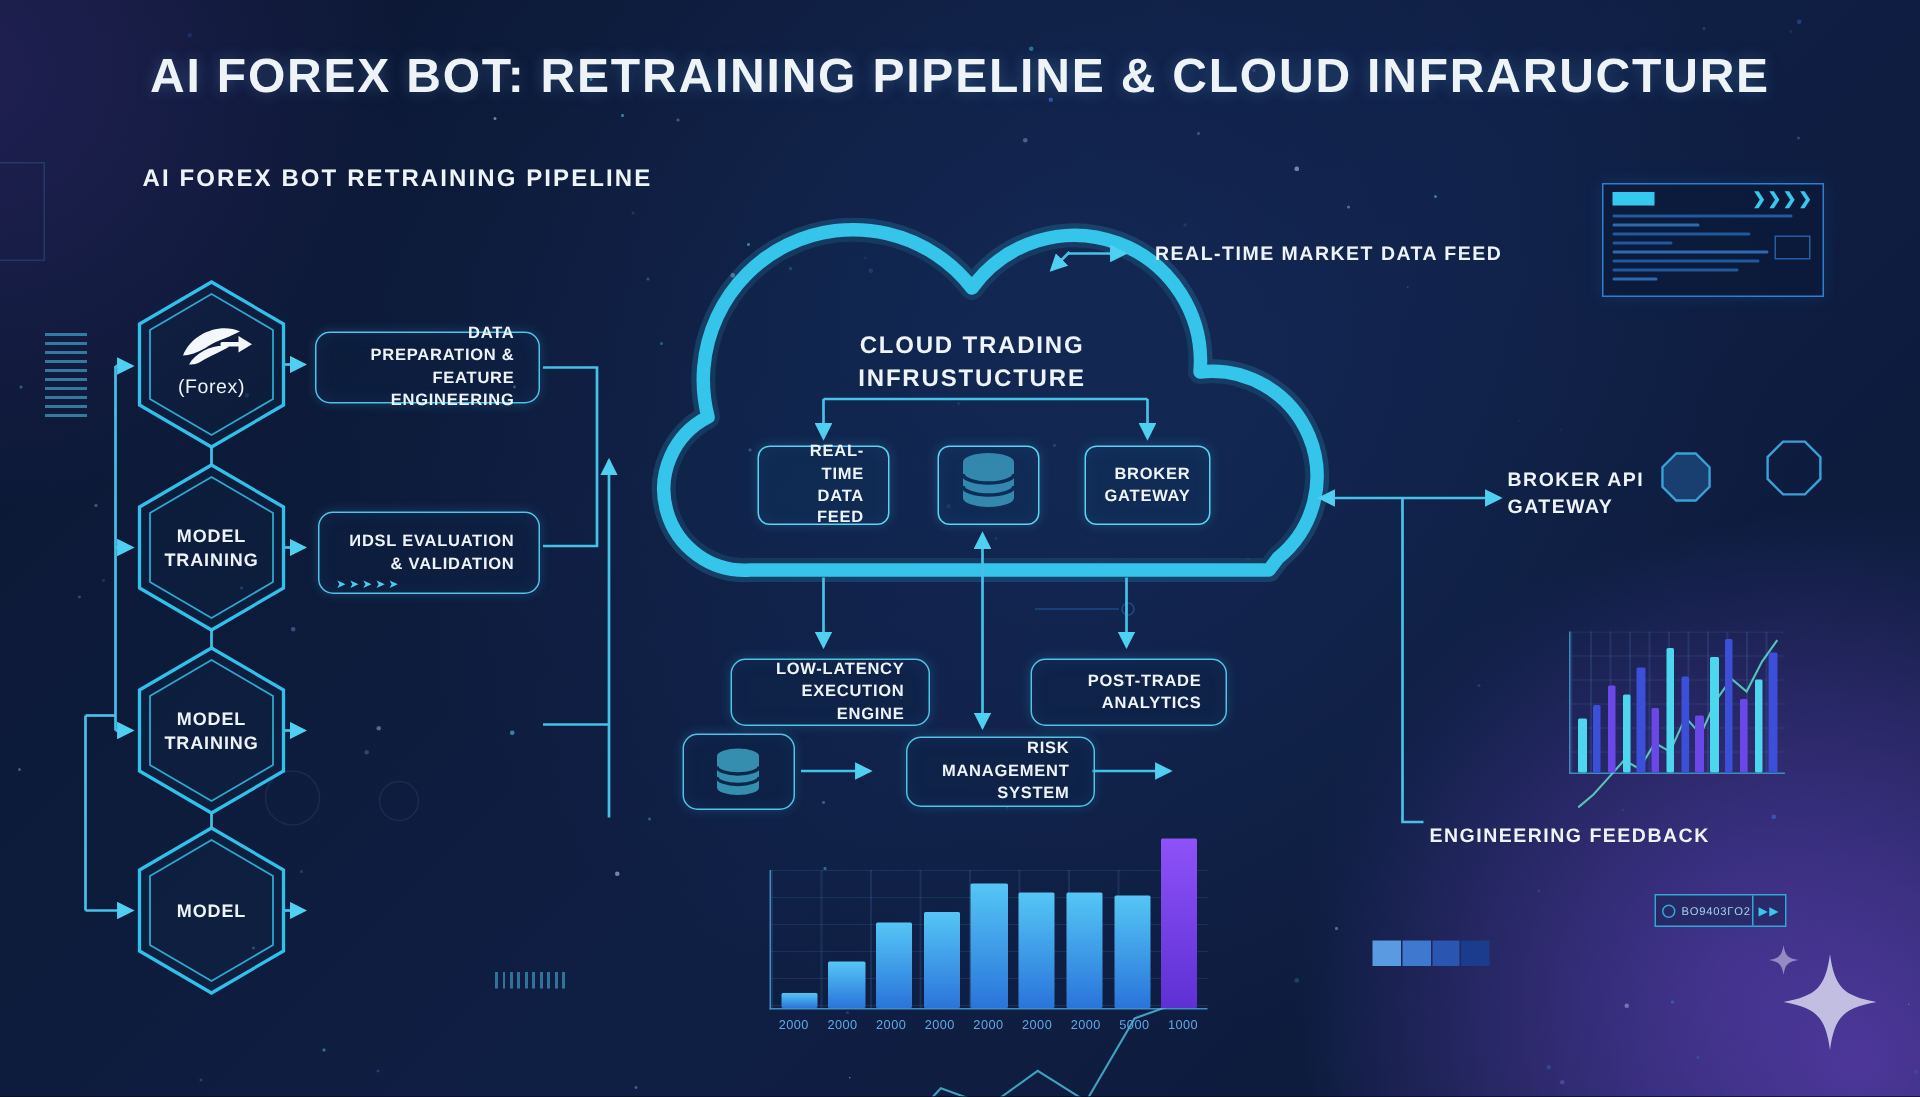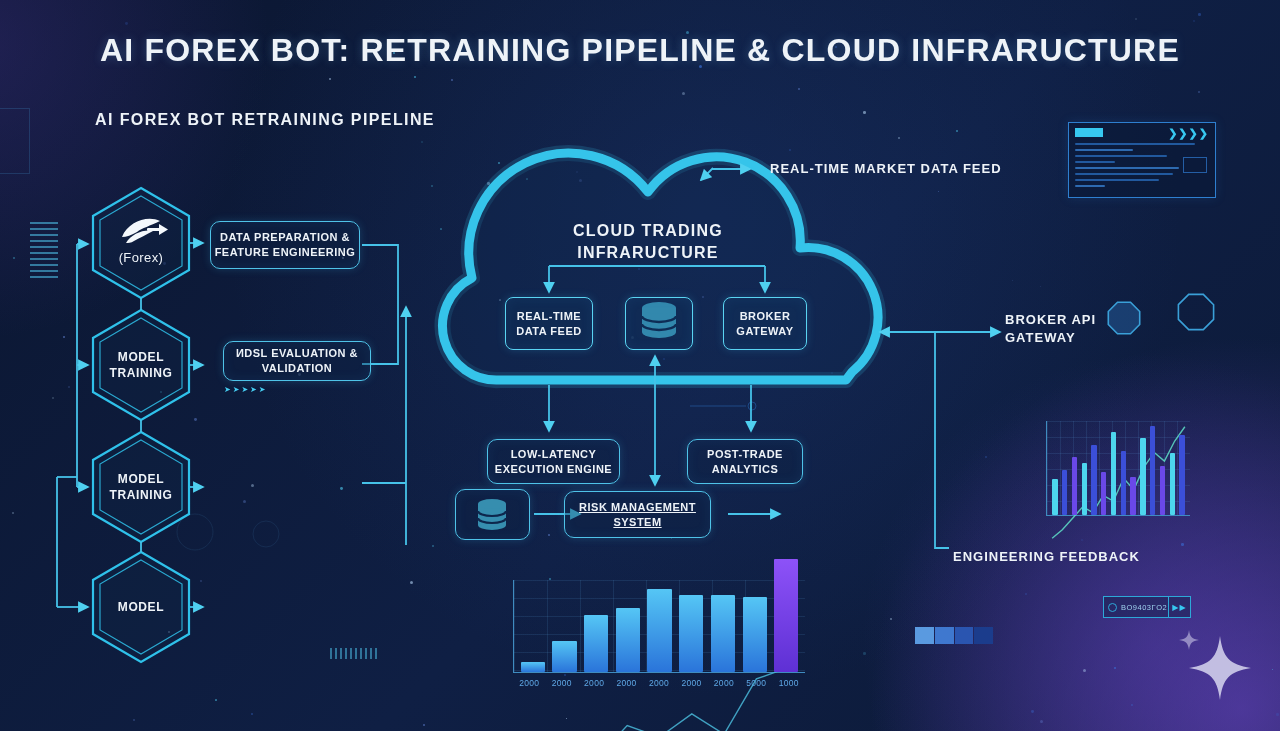--- a/index.html
+++ b/index.html
@@ -17,22 +17,22 @@
   .abs { position:absolute; }
   svg { display:block; }
 
   .main-title { left:0; right:0; top:32px; text-align:center; font-size:32px; font-weight:800;
     letter-spacing:1.2px; text-shadow:0 0 10px rgba(120,200,255,.25); }
   .section-heading { left:95px; top:111px; font-size:16px; font-weight:800; letter-spacing:1.4px; }
 
   .node-box {
     position:absolute; border:1.6px solid #4fc3e8; border-radius:10px;
     background:rgba(13,35,68,.38); display:flex; align-items:center; justify-content:center;
-    text-align:center; font-weight:700; font-size:11px; letter-spacing:.5px; line-height:1.35;
-    padding:4px 0; box-shadow:0 0 8px rgba(60,180,235,.22), inset 0 0 12px rgba(40,120,190,.12);
+    text-align:right; font-weight:700; font-size:11px; letter-spacing:.5px; line-height:1.35;
+    padding:4px 16px; box-shadow:0 0 8px rgba(60,180,235,.22), inset 0 0 12px rgba(40,120,190,.12);
     text-transform:uppercase;
   }
   .cloud-box { border-color:#5ad4f2; background:rgba(16,48,92,.45); border-radius:8px; }
 
   .hex-label { position:absolute; width:96px; text-align:center; font-weight:700;
     font-size:12px; letter-spacing:.6px; line-height:1.3; }
   .hex-label.plain { font-weight:400; font-size:13px; letter-spacing:.4px; }
 
   .cloud-title { position:absolute; left:548px; top:220px; width:200px; text-align:center;
     font-size:16px; font-weight:800; letter-spacing:1.2px; line-height:1.35; }
@@ -45,21 +45,21 @@
   .chart { position:absolute; }
   .plot { position:absolute; border-left:1.5px solid #3f8cc0; border-bottom:1.5px solid #3f8cc0;
     background-image:
       linear-gradient(rgba(95,175,235,.13) 1px, transparent 1px),
       linear-gradient(90deg, rgba(95,175,235,.13) 1px, transparent 1px);
   }
   .bars { position:absolute; inset:0; display:flex; align-items:flex-end; padding:0 3px; }
   .bcol { flex:1; display:flex; align-items:flex-end; justify-content:center; height:100%; }
   .bar { width:76%; background:linear-gradient(180deg,#55c6f5 0%, #2a74da 100%); border-radius:1px; }
   .bar.purple { background:linear-gradient(180deg,#8d52f8 0%, #5e30d4 100%); }
-  .xlabels { position:absolute; display:flex; left:0; right:0;justify-content:flex-end; }
+  .xlabels { position:absolute; display:flex; left:0; right:0; }
   .blab { flex:1; text-align:center; font-size:8.5px; color:#5fa8e6; letter-spacing:.3px; }
   .trend { position:absolute; inset:0; overflow:visible; }
 
   .mini .bar { width:55%; }
 
   
   .terminal { left:1068px; top:122px; width:148px; height:76px; border:1px solid #2e7fd0;
     background:rgba(9,24,52,.55); box-shadow:0 0 10px rgba(40,120,200,.18); padding:5px 6px; }
   .term-head { display:flex; justify-content:space-between; align-items:flex-start; }
   .term-chip { width:28px; height:9px; background:#37c8f0; }
@@ -267,32 +267,32 @@
 
   <div class="abs main-title">AI FOREX BOT: RETRAINING PIPELINE &amp; CLOUD INFRARUCTURE</div>
   <div class="abs section-heading">AI FOREX BOT RETRAINING PIPELINE</div>
 
   <div class="hex-label plain" style="left:93px; top:250px;">(Forex)</div>
   <div class="hex-label" style="left:93px; top:350px;">MODEL TRAINING</div>
   <div class="hex-label" style="left:93px; top:472px;">MODEL TRAINING</div>
   <div class="hex-label" style="left:93px; top:600px;">MODEL</div>
 
   <div class="node-box" style="left:210px; top:221px; width:150px; height:48px;">DATA PREPARATION &amp; FEATURE ENGINEERING</div>
-  <div class="node-box" style="left:212px; top:341px; width:148px; height:40px;margin-left:11px;">ИDSL EVALUATION &amp; VALIDATION</div>
+  <div class="node-box" style="left:212px; top:341px; width:148px; height:55px;">ИDSL EVALUATION &amp; VALIDATION</div>
   <div class="abs tick-arrows">➤➤➤➤➤</div>
 
-  <div class="cloud-title">CLOUD TRADING INFRARUCTURE</div>
+  <div class="cloud-title">CLOUD TRADING INFRUSTUCTURE</div>
   <div class="node-box cloud-box" style="left:505px; top:297px; width:88px; height:53px;">REAL-TIME DATA FEED</div>
   <div class="node-box cloud-box" style="left:625px; top:297px; width:68px; height:53px;"></div>
   <div class="node-box cloud-box" style="left:723px; top:297px; width:84px; height:53px;">BROKER GATEWAY</div>
 
   <div class="node-box" style="left:487px; top:439px; width:133px; height:45px;">LOW-LATENCY EXECUTION ENGINE</div>
-  <div class="node-box" style="left:687px; top:439px; width:116px; height:45px;">POST-TRADE ANALYTICS</div>
+  <div class="node-box" style="left:687px; top:439px; width:131px; height:45px;">POST-TRADE ANALYTICS</div>
   <div class="node-box" style="left:455px; top:489px; width:75px; height:51px;"></div>
-  <div class="node-box" style="left:564px; top:491px; width:147px; height:47px;text-decoration:underline;">RISK MANAGEMENT SYSTEM</div>
+  <div class="node-box" style="left:604px; top:491px; width:126px; height:47px;">RISK MANAGEMENT SYSTEM</div>
 
   <div class="annot" style="left:770px; top:161px;">REAL-TIME MARKET DATA FEED</div>
   <div class="annot" style="left:1005px; top:311px; width:100px; line-height:1.4;">BROKER API GATEWAY</div>
   <div class="annot" style="left:953px; top:549px;">ENGINEERING FEEDBACK</div>
 
   <div class="chart" style="left:507px; top:558px; width:298px; height:130px;">
     <div class="plot" style="left:6px; top:22px; right:0; height:93px; background-size:33px 18px;">
       <svg class="trend" viewBox="0 0 100 100" preserveAspectRatio="none" id="trend-main">
           <polyline points="5.6,78 16.7,75 27.8,62 38.9,50 50.0,54 61.1,46 72.2,53 83.3,34 94.4,30" fill="none" stroke="#49b8d8" stroke-width="1.4" vector-effect="non-scaling-stroke" opacity=".85"></polyline>
         </svg>

